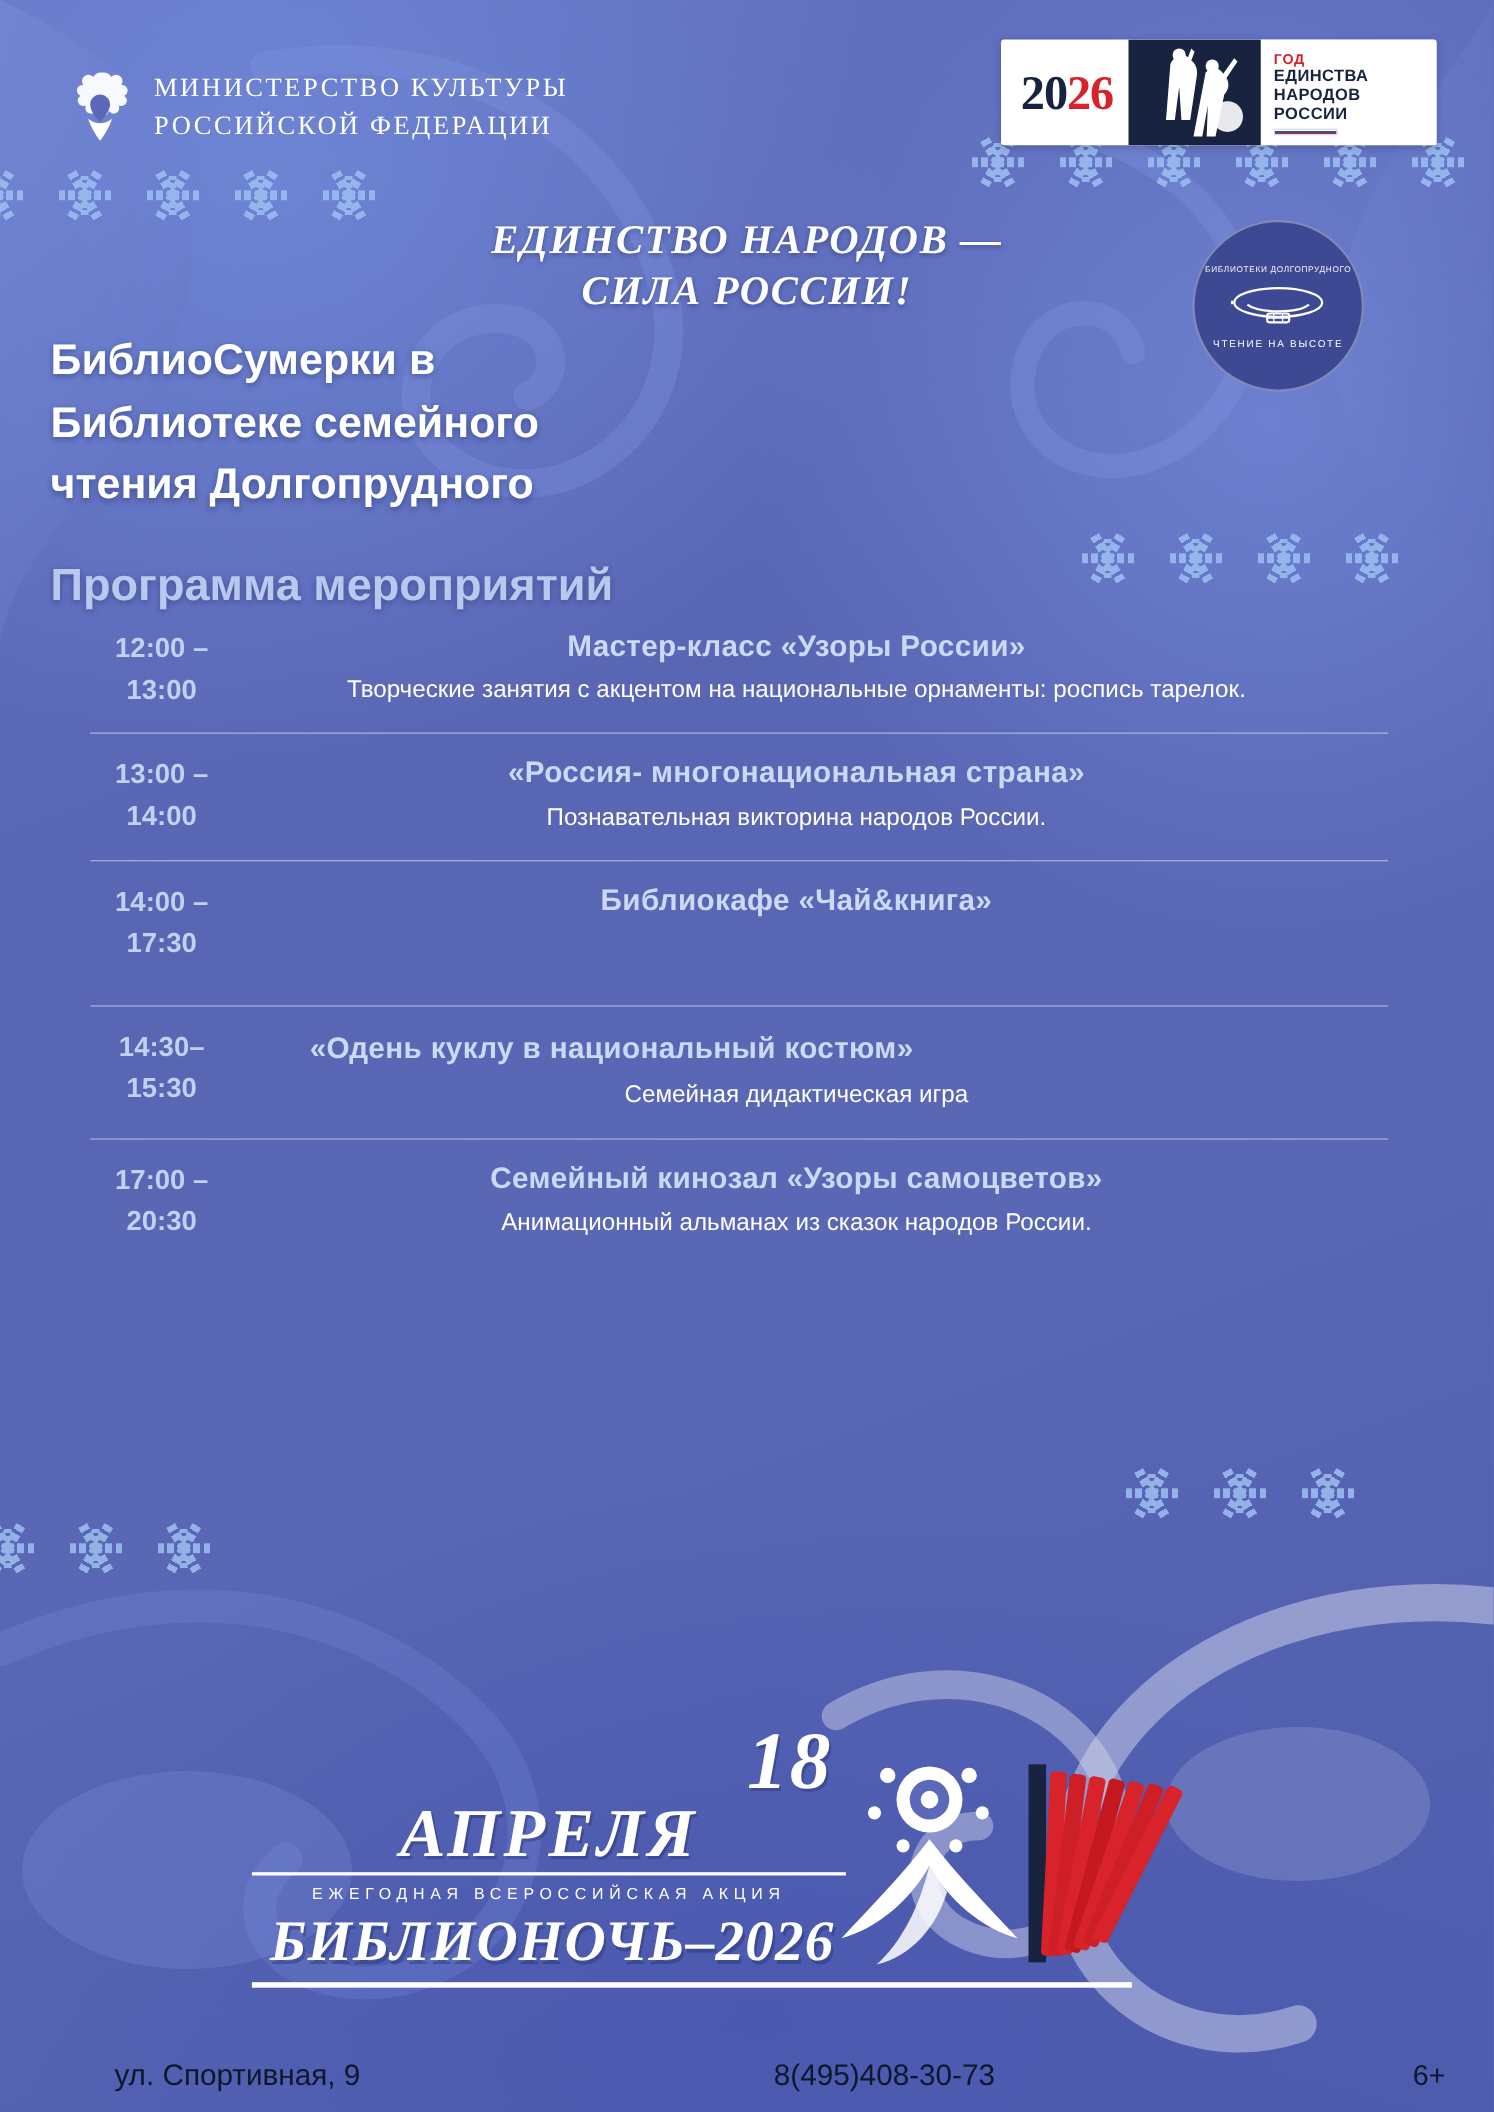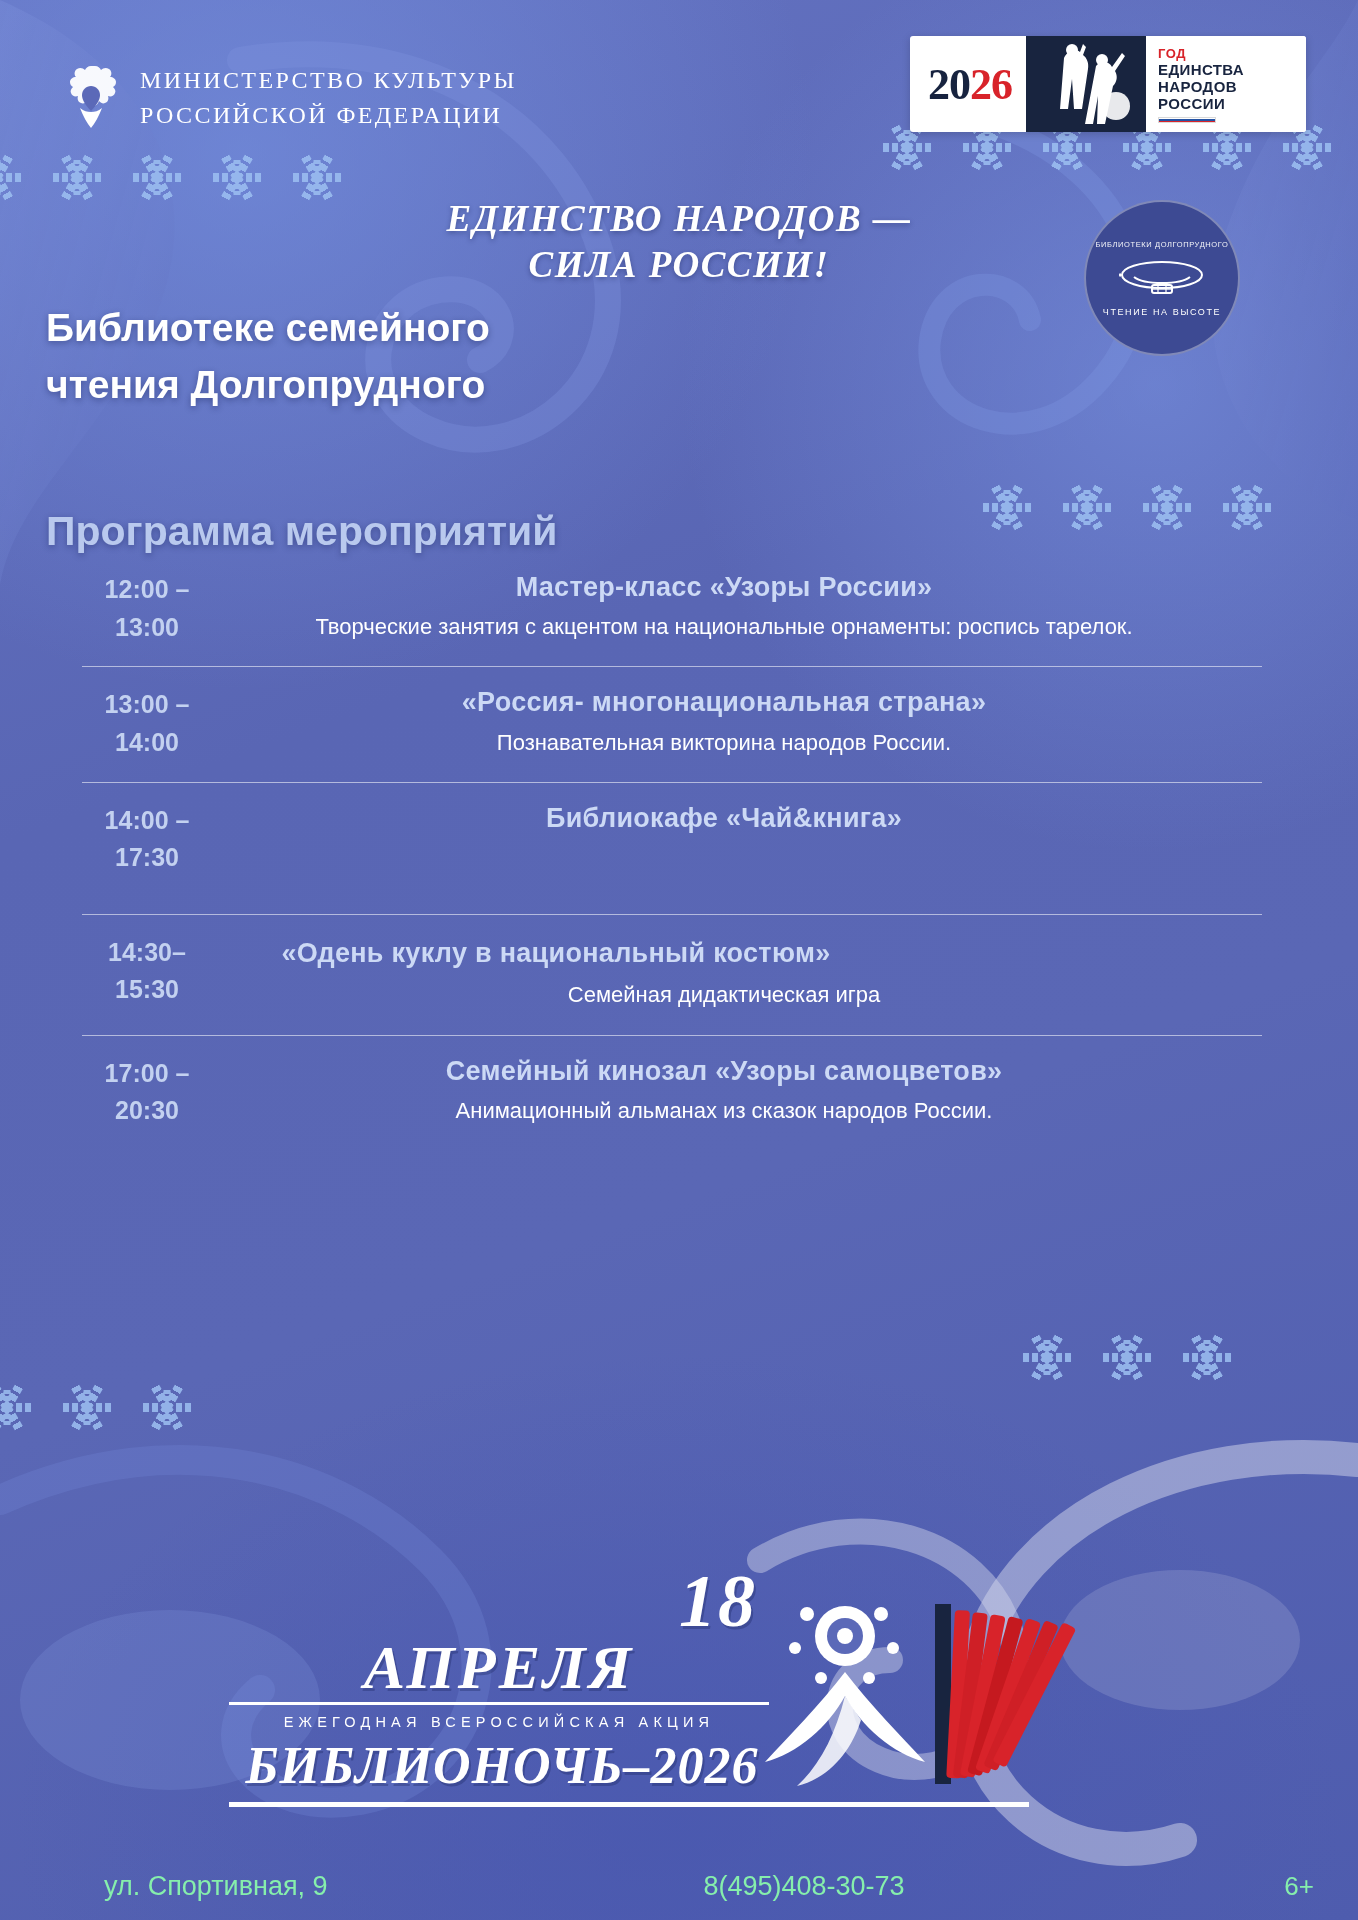--- a/index.html
+++ b/index.html
@@ -164,21 +164,21 @@
     text-shadow: 2px 3px 0 rgba(30,40,100,.35);
   }
   .bl-rule-top { position: absolute; left: 40px; top: 134px; width: 540px; height: 3px; background: #ffffff; }
   .bl-rule-bot { position: absolute; left: 40px; top: 234px; width: 800px; height: 5px; background: #ffffff; }
   .bl-art { position: absolute; left: 560px; top: 18px; width: 420px; height: 215px; }
 
   
   .footer {
     position: absolute; left: 0; bottom: 18px; width: 100%;
     display: flex; align-items: center;
-    color: #86efac; font-size: 27px;
+    color: #0f172a; font-size: 27px;
     padding: 0 44px;
     gap: 32px;
   }
   .footer .addr { width: 430px; padding-left: 60px; }
   .footer .phone { flex: 1; text-align: center; padding-right: 70px;}
   .footer .age { width: 110px; text-align: right; font-size: 26px; }
 </style>
 </head>
 <body>
 
@@ -398,20 +398,21 @@
       <rect x="38" y="30" width="20" height="8" rx="2" fill="none" stroke="#ffffff" stroke-width="2"></rect>
       <path d="M38 34 h20" stroke="#ffffff" stroke-width="1.4"></path>
       <path d="M44 30 v8 M52 30 v8" stroke="#ffffff" stroke-width="1.2"></path>
       <path d="M8 20 C4 14 4 26 8 20" fill="#ffffff"></path>
     </svg>
   </span>
   <div class="bottom">ЧТЕНИЕ НА ВЫСОТЕ</div>
 </div>
 
 <h1 class="main-title">
+  <div>БиблиоСумерки в</div>
   <div>Библиотеке семейного</div>
   <div>чтения Долгопрудного</div>
 </h1>
 
 <h2 class="program-title">Программа мероприятий</h2>
 
 <div class="schedule">
 
   <div class="row">
     <div class="time">

